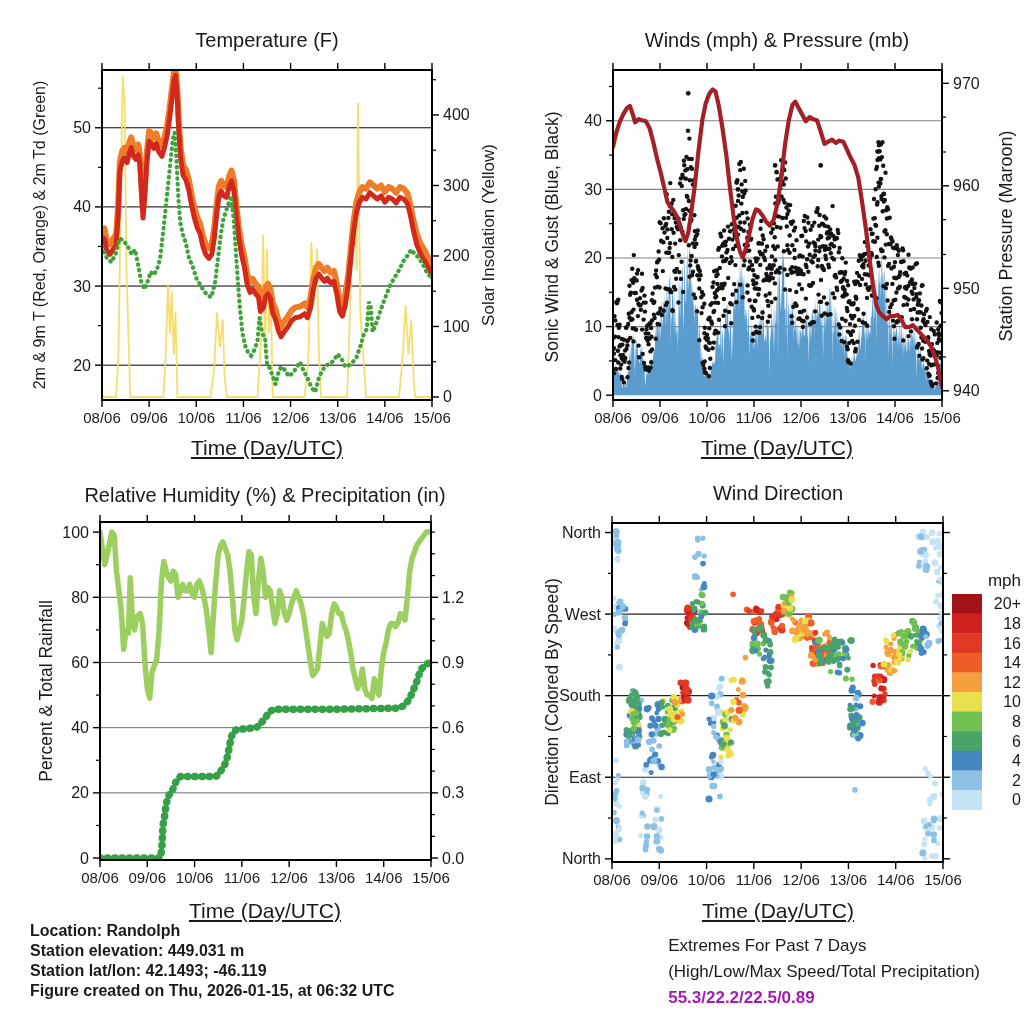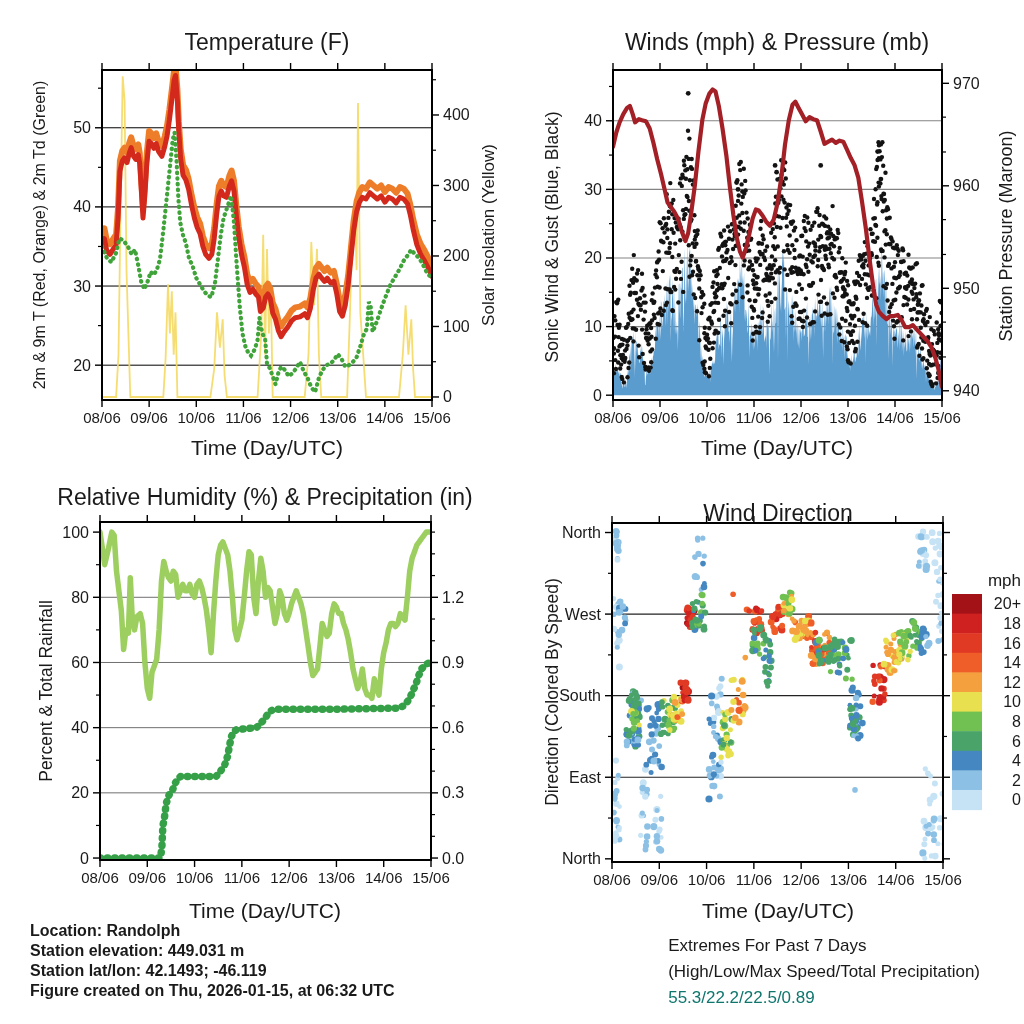--- a/index.html
+++ b/index.html
@@ -1,25 +1,25 @@
 <!DOCTYPE html>
 <html><head>
 <meta charset="utf-8">
 <style>
   html,body{margin:0;padding:0;background:#fff;}
   #fig{position:relative;width:1024px;height:1024px;background:#fff;overflow:hidden;
        font-family:"Liberation Sans",sans-serif;color:#1a1a1a;}
   #plots{position:absolute;left:0;top:0;}
   svg text{font-family:"Liberation Sans",sans-serif;fill:#1a1a1a;}
-  .ptitle{position:absolute;transform:translateX(-50%);font-size:23px;white-space:nowrap;}
-  .xlab{position:absolute;transform:translateX(-50%);font-size:21px;white-space:nowrap;}
+  .ptitle{position:absolute;transform:translateX(-50%);font-size:20px;white-space:nowrap;}
+  .xlab{position:absolute;transform:translateX(-50%);font-size:21px;white-space:nowrap;text-decoration:underline;}
   .ylab{position:absolute;transform:translate(-50%,-50%) rotate(-90deg);white-space:nowrap;}
   .footer{position:absolute;left:30px;top:921px;font-size:16px;line-height:20px;font-weight:bold;}
   .extremes{position:absolute;right:44px;top:933px;font-size:17px;line-height:26px;}
-  .extremes .vals{color:#0f766e;font-weight:400;}
+  .extremes .vals{color:#a21caf;font-weight:700;}
 </style>
 </head>
 <body>
 
 <div id="fig">
   <svg id="plots" width="1024" height="1024">
       <g>
         <line x1="102" x2="432" y1="365.1798561151079" y2="365.1798561151079" stroke="#000000" stroke-width="1"></line>
         <line x1="102" x2="432" y1="286.0431654676259" y2="286.0431654676259" stroke="#000000" stroke-width="1"></line>
         <line x1="102" x2="432" y1="206.90647482014387" y2="206.90647482014387" stroke="#000000" stroke-width="1"></line>
@@ -2174,21 +2174,21 @@
         <rect x="952" y="770.4" width="30" height="20.1" fill="#8cc1e5"></rect>
         <text x="1021" y="785.6999999999999" text-anchor="end" font-size="16px">2</text>
         <rect x="952" y="790" width="30" height="20.1" fill="#c6e3f5"></rect>
         <text x="1021" y="805.3" text-anchor="end" font-size="16px">0</text>
       </g>
     </svg>
 
   <div class="ptitle" style="left:267px;top:29px;">Temperature (F)</div>
   <div class="ptitle" style="left:777px;top:29px;">Winds (mph) &amp; Pressure (mb)</div>
   <div class="ptitle" style="left:265px;top:484px;">Relative Humidity (%) &amp; Precipitation (in)</div>
-  <div class="ptitle" style="left:778px;top:482px;margin-top:18px;">Wind Direction</div>
+  <div class="ptitle" style="left:778px;top:482px;">Wind Direction</div>
 
   <div class="ylab" style="left:40px;top:235px;font-size:16px;">2m &amp; 9m T (Red, Orange) &amp; 2m Td (Green)</div>
   <div class="ylab" style="left:489px;top:235px;font-size:17px;">Solar Insolation (Yellow)</div>
   <div class="ylab" style="left:552px;top:237px;font-size:17.5px;">Sonic Wind &amp; Gust (Blue, Black)</div>
   <div class="ylab" style="left:1006px;top:236px;font-size:18px;">Station Pressure (Maroon)</div>
   <div class="ylab" style="left:46px;top:691px;font-size:17.5px;">Percent &amp; Total Rainfall</div>
   <div class="ylab" style="left:552px;top:692px;font-size:17.5px;">Direction (Colored By Speed)</div>
 
   <div class="xlab" style="left:267px;top:436px;">Time (Day/UTC)</div>
   <div class="xlab" style="left:777px;top:436px;">Time (Day/UTC)</div>

